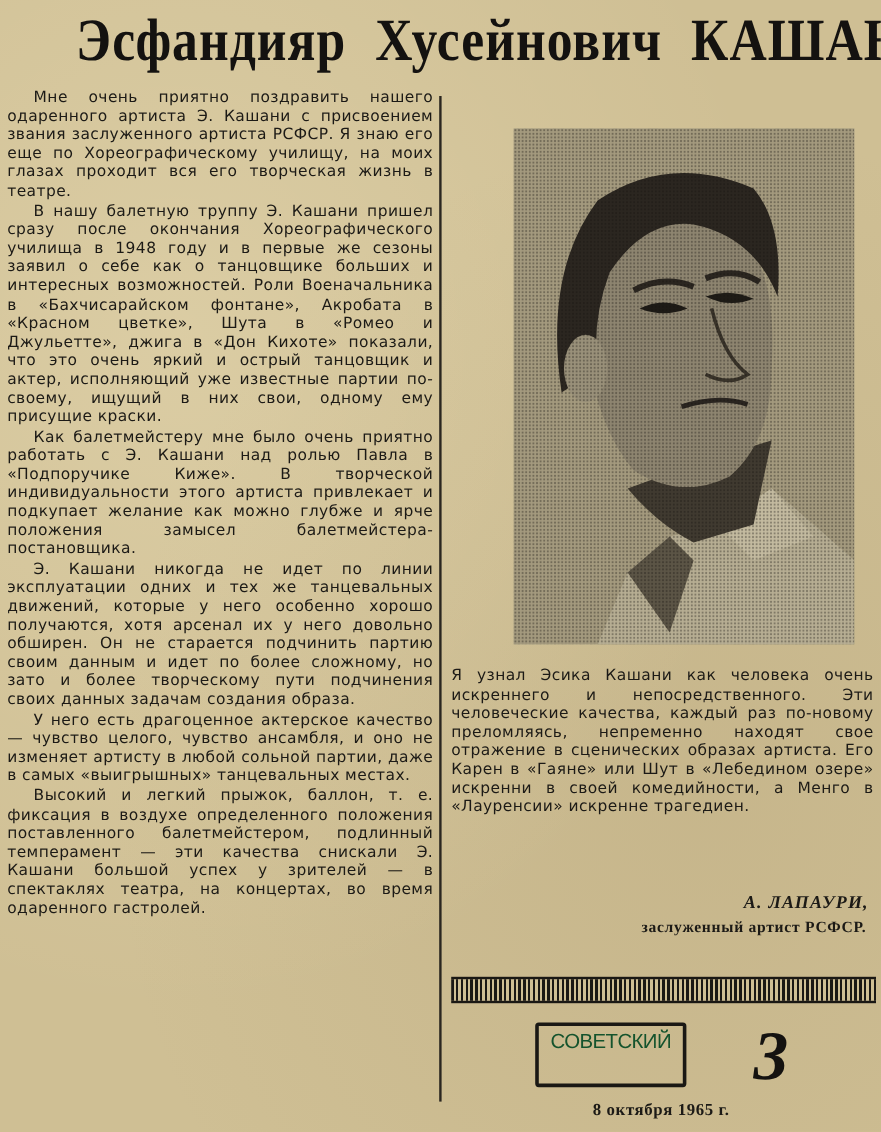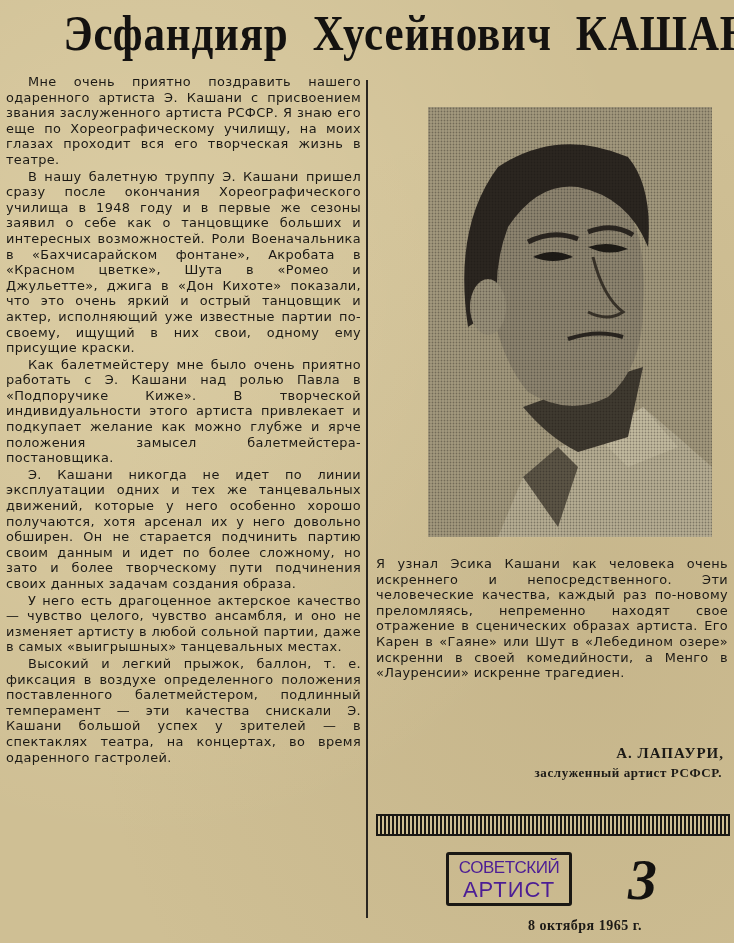--- a/index.html
+++ b/index.html
@@ -46,51 +46,51 @@
   .col-right {
     position:absolute; left:376px; top:556px; width:352px;
     font-size:12.9px; line-height:15.6px;
     text-align:justify;
     letter-spacing:0.35px;
   }
   .col-right p.first { text-indent:0; }
   .signature {
     position:absolute; right:10px; top:745px;
     font-family:"Liberation Serif", serif;
-    font-weight:bold; font-size:15px; letter-spacing:1px;
+    font-weight:bold; font-size:15px; letter-spacing:1px;font-style:italic;
   }
   .sig-title {
     position:absolute; right:12px; top:765px;
     font-family:"Liberation Serif", serif;
     font-size:13px; letter-spacing:0.6px; font-weight:bold;
   }
   .rule-bar {
     position:absolute; left:376px; top:814px; width:354px; height:22px;
     background: repeating-linear-gradient(90deg, #1a1814 0 2px, #cfbf94 2px 4px);
     border-top:2px solid #1a1814; border-bottom:2px solid #1a1814;
     box-sizing:border-box;
   }
   .masthead {
     position:absolute; left:446px; top:852px; width:126px; height:54px;
     border:3px solid #1a1814; border-radius:3px;
     box-sizing:border-box;
     font-family:"Liberation Sans", sans-serif;
-    text-align:center; color:#4c1d95;
+    text-align:center; color:#14532d;
   }
   .masthead .l1 { font-size:17px; line-height:20px; margin-top:3px; letter-spacing:-0.5px; }
   .masthead .l2 { font-size:22px; line-height:24px; letter-spacing:1px; }
   .page-num {
     position:absolute; left:628px; top:850px;
     font-family:"Liberation Serif", serif; font-style:italic; font-weight:bold;
     font-size:58px; line-height:60px; color:#141210;
   }
   .date {
     position:absolute; left:494px; top:918px;
     font-family:"Liberation Serif", serif; font-weight:bold;
-    font-size:14px; letter-spacing:0.5px;margin-left:34px;
+    font-size:14px; letter-spacing:0.5px;
   }
 </style>
 </head>
 <body>
 
 <div class="headline">
   <span>Эсфандияр</span><span>Хусейнович</span><span>КАШАНИ</span>
 </div>
 
 <div class="col-left">
@@ -142,18 +142,17 @@
   <p class="first">Я узнал Эсика Кашани как человека очень искреннего и непосредственного. Эти человеческие качества, каждый раз по-новому преломляясь, непременно находят свое отражение в сценических образах артиста. Его Карен в «Гаяне» или Шут в «Лебедином озере» искренни в своей комедийности, а Менго в «Лауренсии» искренне трагедиен.</p>
 </div>
 
 <div class="signature">А. ЛАПАУРИ,</div>
 <div class="sig-title">заслуженный артист РСФСР.</div>
 
 <div class="rule-bar"></div>
 
 <div class="masthead">
   <div class="l1">СОВЕТСКИЙ</div>
-  <div class="l2">АРТИСТ</div>
 </div>
 
 <div class="page-num">3</div>
 
 <div class="date">8 октября 1965 г.</div>
 
 </body></html>

